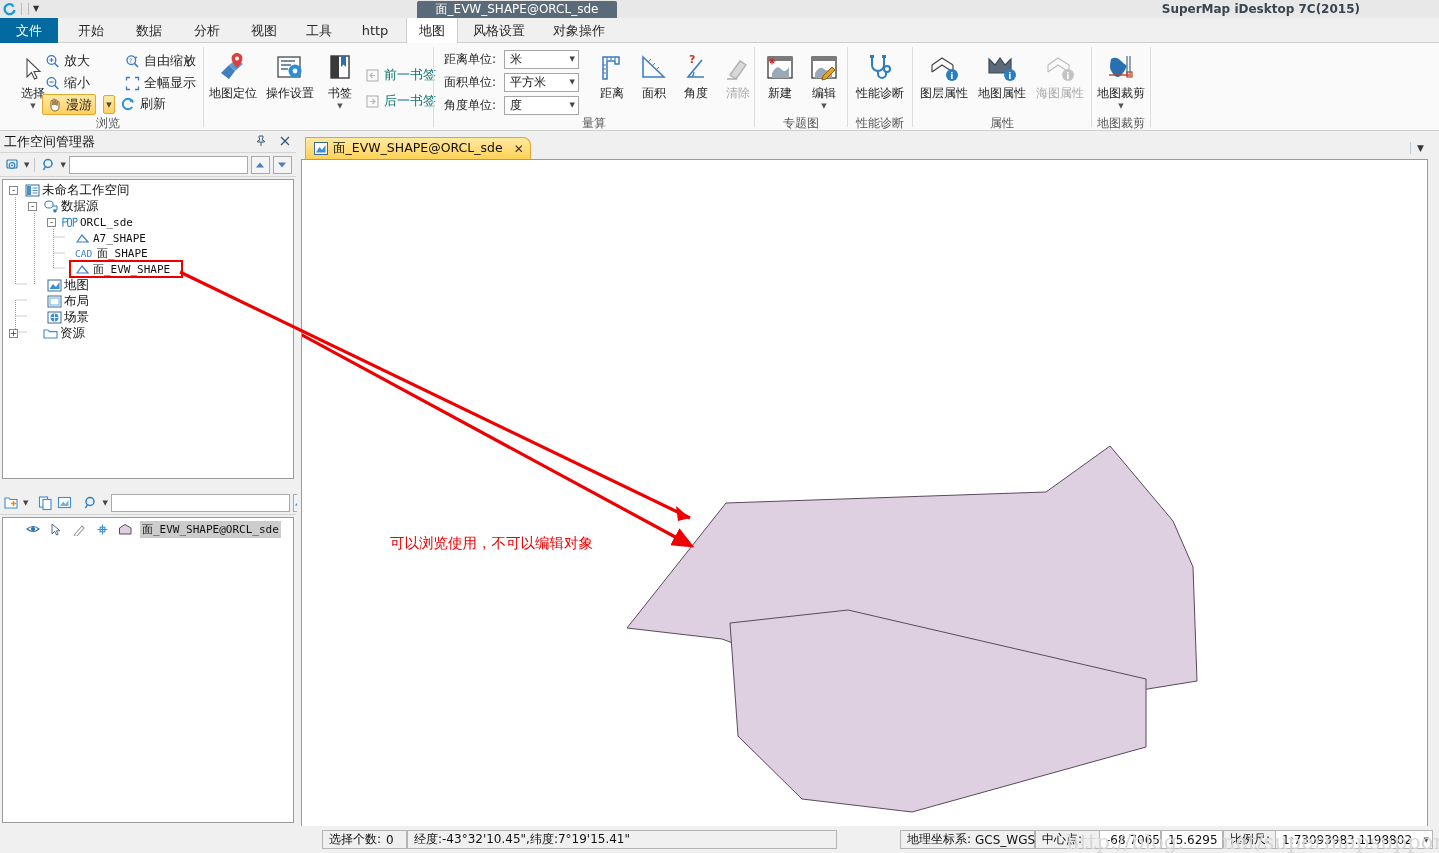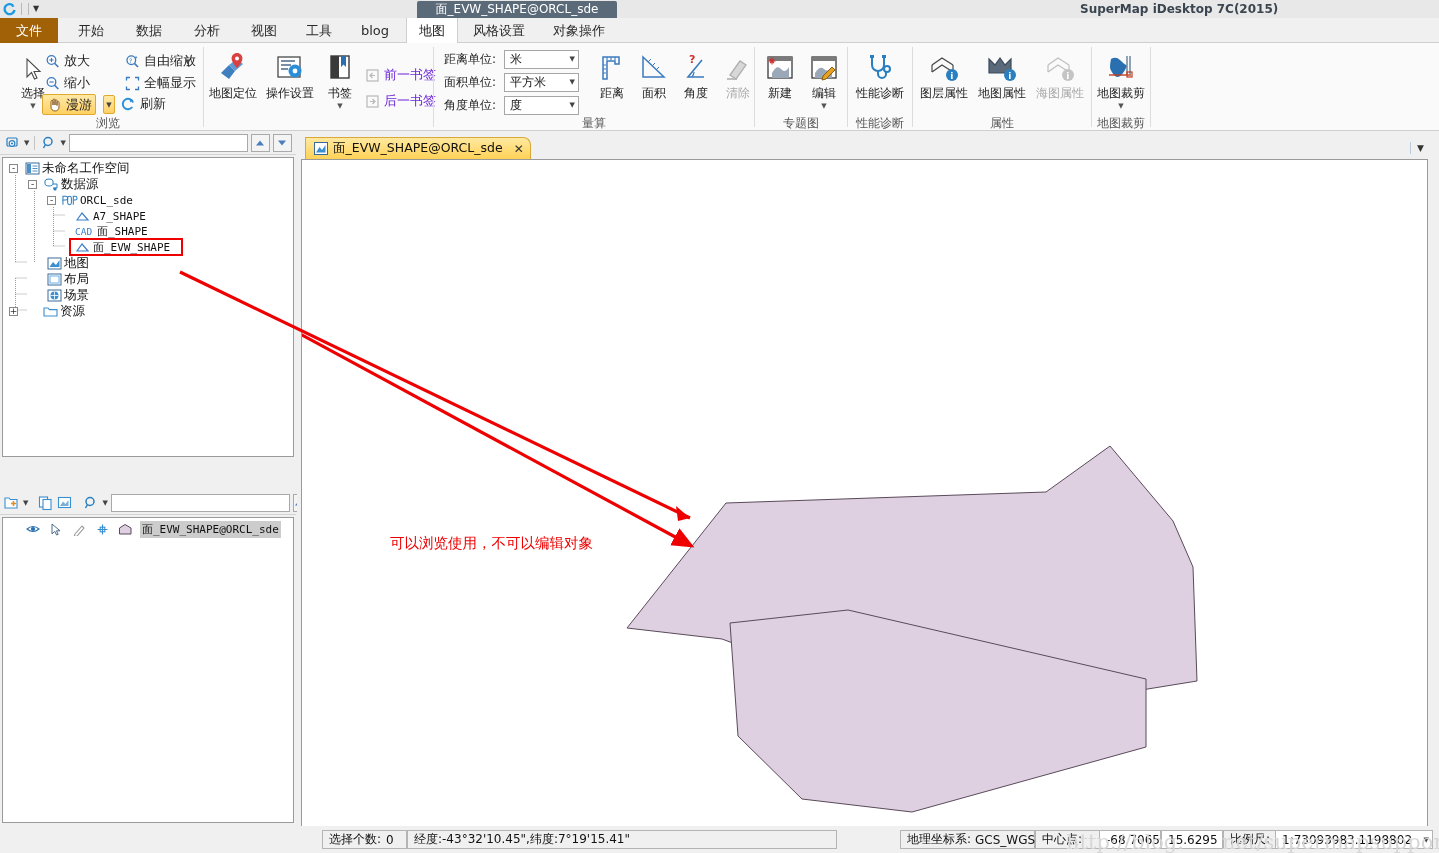--- a/index.html
+++ b/index.html
@@ -24,34 +24,34 @@
   .qat .sep2 { width: 1px; height: 12px; background: #b9b9b9; margin-left:2px;}
   .qat .caret { font-size: 8px; color: #333; line-height: 1; }
   .doc-title {
     position: absolute; left: 417px; top: 1px; width: 200px; height: 17px;
     text-align: center; font-size: 12px; color: #ffffff; line-height: 17px;
     background: #5a6a78; border-radius: 2px 2px 0 0;
     letter-spacing: 0px;
   }
   .app-title {
     position: absolute; left: 1080px; top: 1px; width: 280px; height: 16px;
-    text-align: left; font-size: 12px; font-weight: bold; color: #3a4550; line-height: 16px;
+    text-align: right; font-size: 12px; font-weight: bold; color: #3a4550; line-height: 16px;
   }
 
   
   .tabstrip {
     position: absolute; left: 0; top: 18px; width: 1439px; height: 25px;
     background: #f0f0f0;
     border-bottom: 1px solid #cfcfcf;
   }
   .tab {
     position: absolute; top: 0; height: 25px; line-height: 25px;
     font-size: 13px; color: #2a2a2a; text-align: center; cursor: default;
   }
-  .tab.file { background: #a16207; color: #ffffff; }
+  .tab.file { background: #0369a1; color: #ffffff; }
   .tab.active { background: #ffffff; color: #1a1a1a; border-left: 1px solid #cfcfcf; border-right: 1px solid #cfcfcf; }
 
   
   .ribbon {
     position: absolute; left: 0; top: 43px; width: 1439px; height: 88px;
     background: #fafafa;
     border-bottom: 1px solid #cfcfcf;
   }
   .rgroup { position: absolute; top: 0; height: 88px; }
   .rgroup .glabel {
@@ -68,21 +68,21 @@
   .bigbtn .bl { font-size: 12px; color: #222; margin-top: 2px; white-space: nowrap; }
   .bigbtn .bdrop { font-size: 7px; color: #555; line-height: 6px; margin-top: 1px; }
   .bigbtn.disabled .bl { color: #a8a8a8; }
 
   .smallbtn {
     position: absolute; display: flex; align-items: center; gap: 4px;
     height: 20px; cursor: default;
   }
   .smallbtn .si { width: 16px; height: 16px; display: flex; align-items: center; justify-content: center; }
   .smallbtn .sl { font-size: 13px; color: #1e1e1e; white-space: nowrap; }
-  .smallbtn.disabled .sl { color: #6d28d9; }
+  .smallbtn.disabled .sl { color: #0f766e; }
   .smallbtn.sel {
     background: linear-gradient(#ffe9a8,#ffd063);
     border: 1px solid #e0a92c; border-radius: 2px;
     padding: 0 3px; height: 21px;
   }
   .splitarrow { font-size: 7px; color: #444; }
 
   .fieldrow { position: absolute; display: flex; align-items: center; height: 20px; }
   .fieldrow .flabel { font-size: 12px; color: #1e1e1e; width: 60px; white-space: nowrap; }
   .combo {
@@ -199,21 +199,21 @@
     <div class="app-title">SuperMap iDesktop 7C(2015)</div>
   </div>
 
   <div class="tabstrip">
     <div class="tab file" style="left:0;width:58px">文件</div>
     <div class="tab" style="left:62px;width:58px">开始</div>
     <div class="tab" style="left:120px;width:58px">数据</div>
     <div class="tab" style="left:178px;width:58px">分析</div>
     <div class="tab" style="left:236px;width:56px">视图</div>
     <div class="tab" style="left:292px;width:54px">工具</div>
-    <div class="tab" style="left:346px;width:58px">blog</div>
+    <div class="tab" style="left:346px;width:58px">http</div>
     <div class="tab active" style="left:406px;width:52px">地图</div>
     <div class="tab" style="left:460px;width:78px">风格设置</div>
     <div class="tab" style="left:540px;width:78px">对象操作</div>
   </div>
 
   <div class="ribbon">
 
     <div class="rgroup" style="left:0;width:362px;">
       <div class="bigbtn" style="left:4px;top:6px">
         <span class="bi">
@@ -515,20 +515,36 @@
       </div>
       <div class="glabel" style="left:0;width:58px">地图裁剪</div>
     </div>
 
     <div class="gdiv" style="left:1150px"></div>
   </div>
 
   <div class="leftpanel">
 
     <div class="dockpanel" style="top:0;height:356px;">
+      <div class="dockhdr">
+        <span class="dtitle">工作空间管理器</span>
+        <span class="dbtns">
+          <span class="dbtn">
+            <svg width="12" height="12" viewBox="0 0 12 12">
+                <path d="M4 1h4v1l-.8 3 2.2 1v1H2.6v-1l2.2-1L4 2Z" fill="none" stroke="#3a5a7a" stroke-width="1"></path>
+                <path d="M6 7v4" stroke="#3a5a7a" stroke-width="1"></path>
+              </svg>
+          </span>
+          <span class="dbtn">
+            <svg width="12" height="12" viewBox="0 0 12 12">
+                <path d="M2 2 L10 10 M10 2 L2 10" stroke="#3a5a7a" stroke-width="1.4" fill="none"></path>
+              </svg>
+          </span>
+        </span>
+      </div>
       <div class="dtoolbar">
         <span class="tbi">
           <svg width="16" height="16" viewBox="0 0 16 16">
               <rect x="2" y="3" width="10" height="8" rx="1" fill="none" stroke="#2a7fc0" stroke-width="1.2"></rect>
               <circle cx="7" cy="8.5" r="2.8" fill="#fff" stroke="#2a7fc0" stroke-width="1.2"></circle>
               <circle cx="7" cy="8.5" r="1.1" fill="#2a7fc0"></circle>
             </svg>
         </span>
         <span class="splitarrow">▼</span>
         <span class="tbsep"></span>

